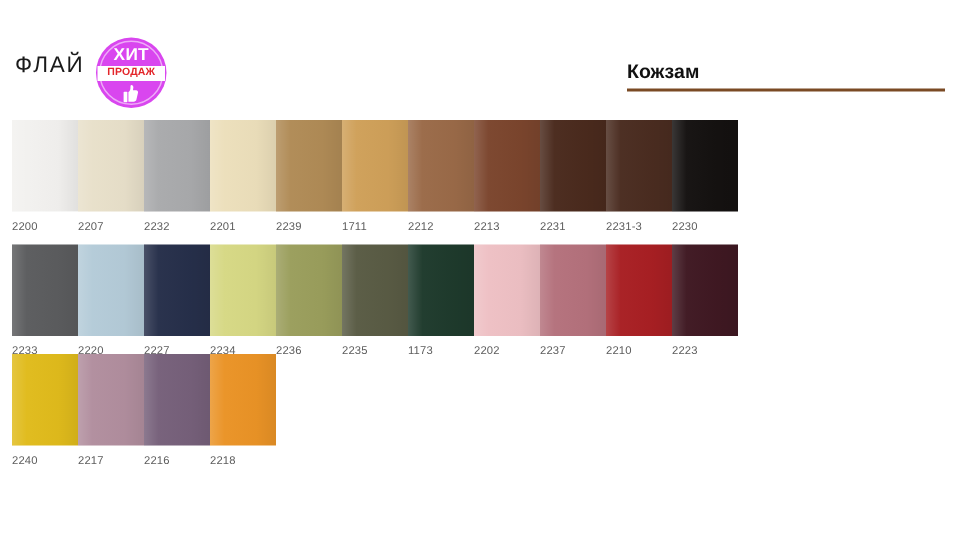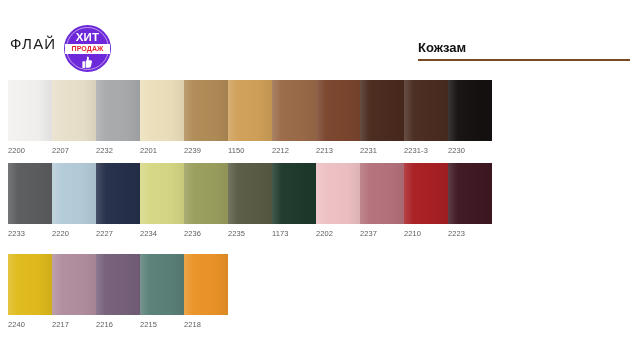--- a/index.html
+++ b/index.html
@@ -36,21 +36,21 @@
   }
 
   
   #hit-badge {
     position: absolute;
     left: 64px;
     top: 25px;
     width: 47px;
     height: 47px;
     border-radius: 50%;
-    background: #6d28d9;
+    background: #d946ef;
     overflow: hidden;
   }
   #hit-badge .ring {
     position: absolute;
     left: 2px;
     top: 2px;
     right: 2px;
     bottom: 2px;
     border: 1px solid rgba(255,255,255,0.55);
     border-radius: 50%;
@@ -116,21 +116,21 @@
 
   
   .swatch-row {
     position: absolute;
     left: 8px;
     display: flex;
     gap: 0;
   }
   #row-1 { top: 80px; }
   #row-2 { top: 163px; }
-  #row-3 { top: 254px; }
+  #row-3 { top: 236px; }
 
   .swatch-cell {
     width: 44px;
   }
   .swatch-chip {
     width: 44px;
     height: 61px;
     position: relative;
     overflow: hidden;
   }
@@ -196,21 +196,21 @@
     <div class="swatch-cell">
       <div class="swatch-chip" style="background: rgb(236, 223, 187);"></div>
       <div class="swatch-code">2201</div>
     </div>
     <div class="swatch-cell">
       <div class="swatch-chip" style="background: rgb(176, 139, 86);"></div>
       <div class="swatch-code">2239</div>
     </div>
     <div class="swatch-cell">
       <div class="swatch-chip" style="background: rgb(207, 160, 89);"></div>
-      <div class="swatch-code">1150</div>
+      <div class="swatch-code">1711</div>
     </div>
     <div class="swatch-cell">
       <div class="swatch-chip" style="background: rgb(154, 106, 72);"></div>
       <div class="swatch-code">2212</div>
     </div>
     <div class="swatch-cell">
       <div class="swatch-chip" style="background: rgb(123, 69, 45);"></div>
       <div class="swatch-code">2213</div>
     </div>
     <div class="swatch-cell">
@@ -279,20 +279,16 @@
     </div>
     <div class="swatch-cell">
       <div class="swatch-chip" style="background: rgb(177, 142, 158);"></div>
       <div class="swatch-code">2217</div>
     </div>
     <div class="swatch-cell">
       <div class="swatch-chip" style="background: rgb(118, 96, 122);"></div>
       <div class="swatch-code">2216</div>
     </div>
     <div class="swatch-cell">
-      <div class="swatch-chip" style="background: rgb(90, 128, 120);"></div>
-      <div class="swatch-code">2215</div>
-    </div>
-    <div class="swatch-cell">
       <div class="swatch-chip" style="background: rgb(234, 147, 38);"></div>
       <div class="swatch-code">2218</div>
     </div>
   </div>
 
 </body></html>

